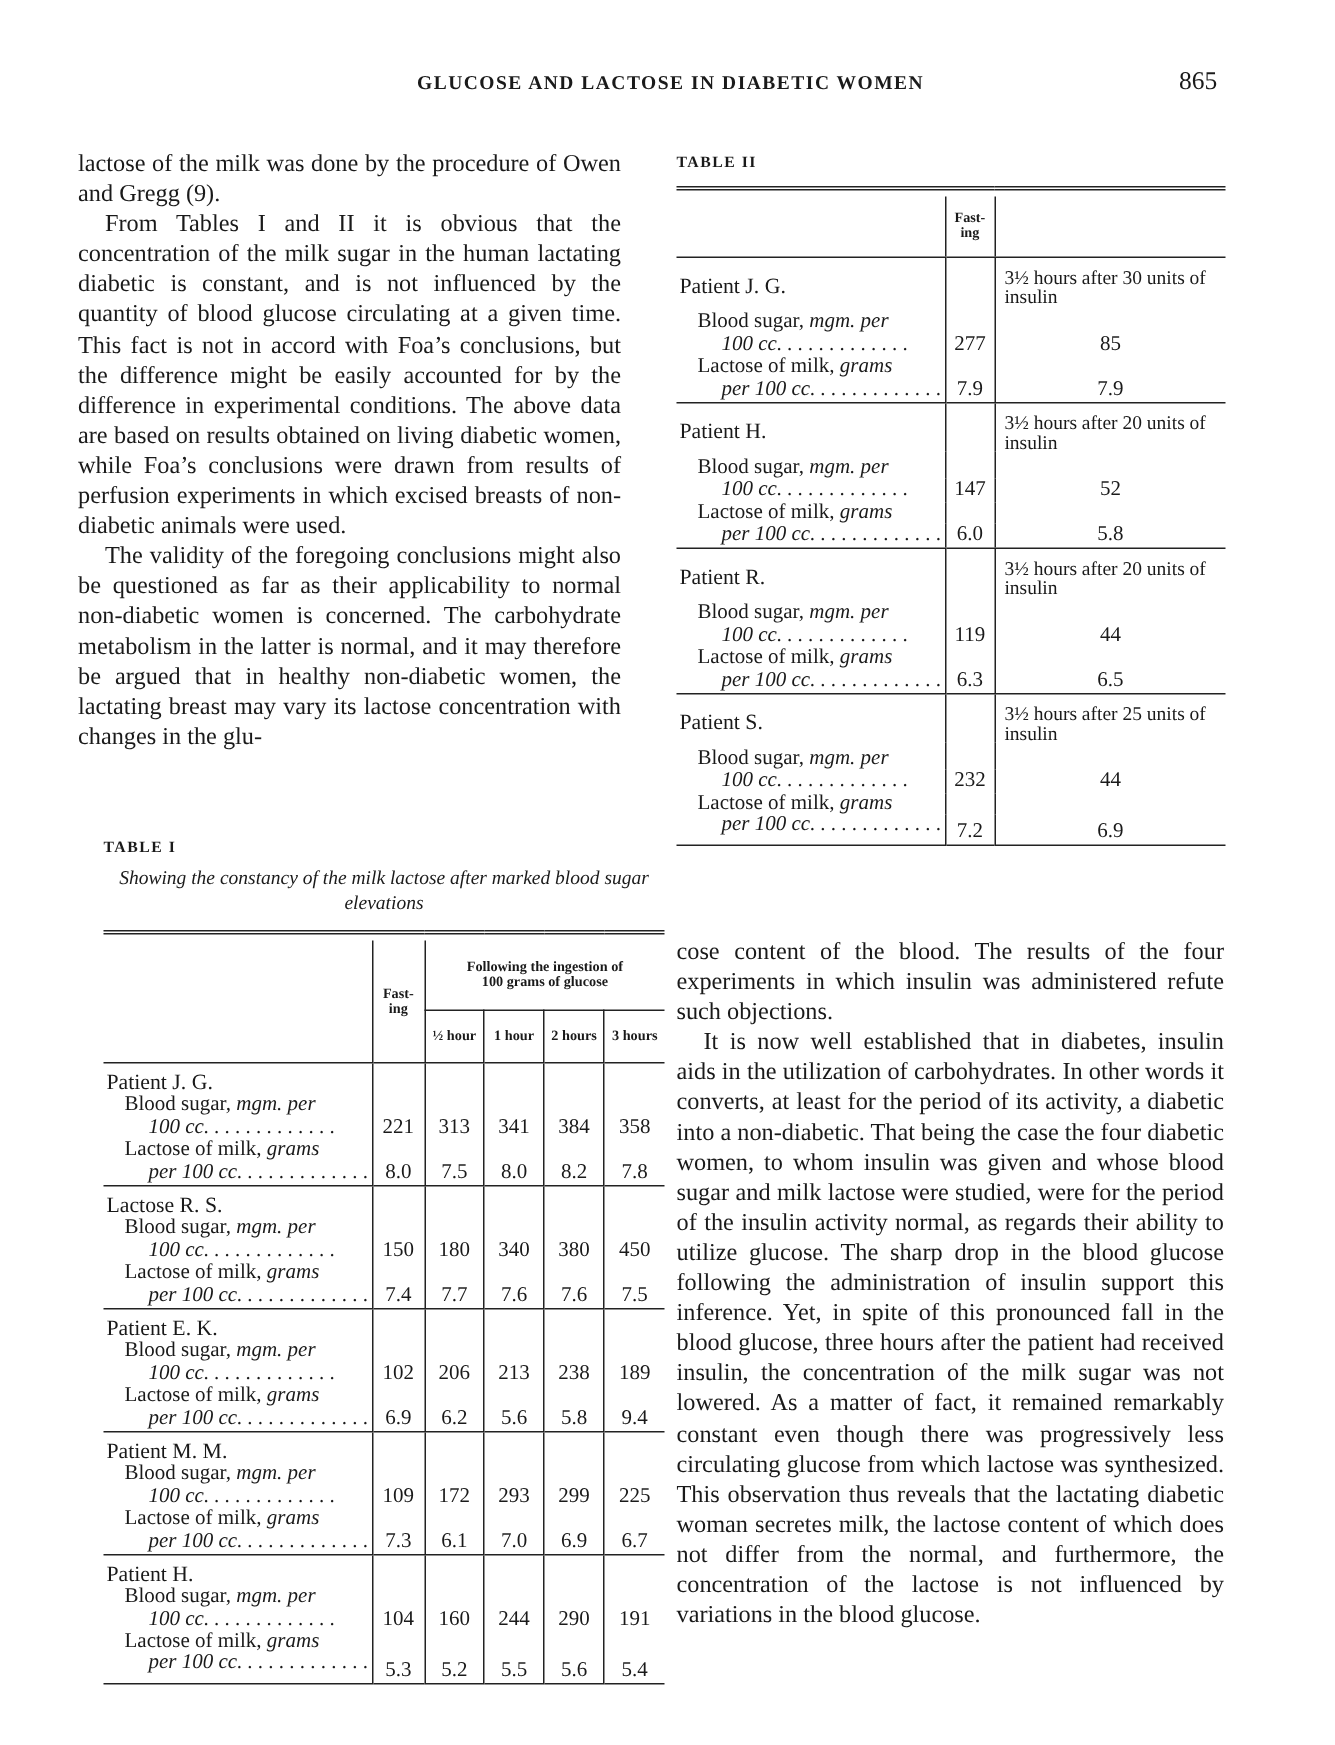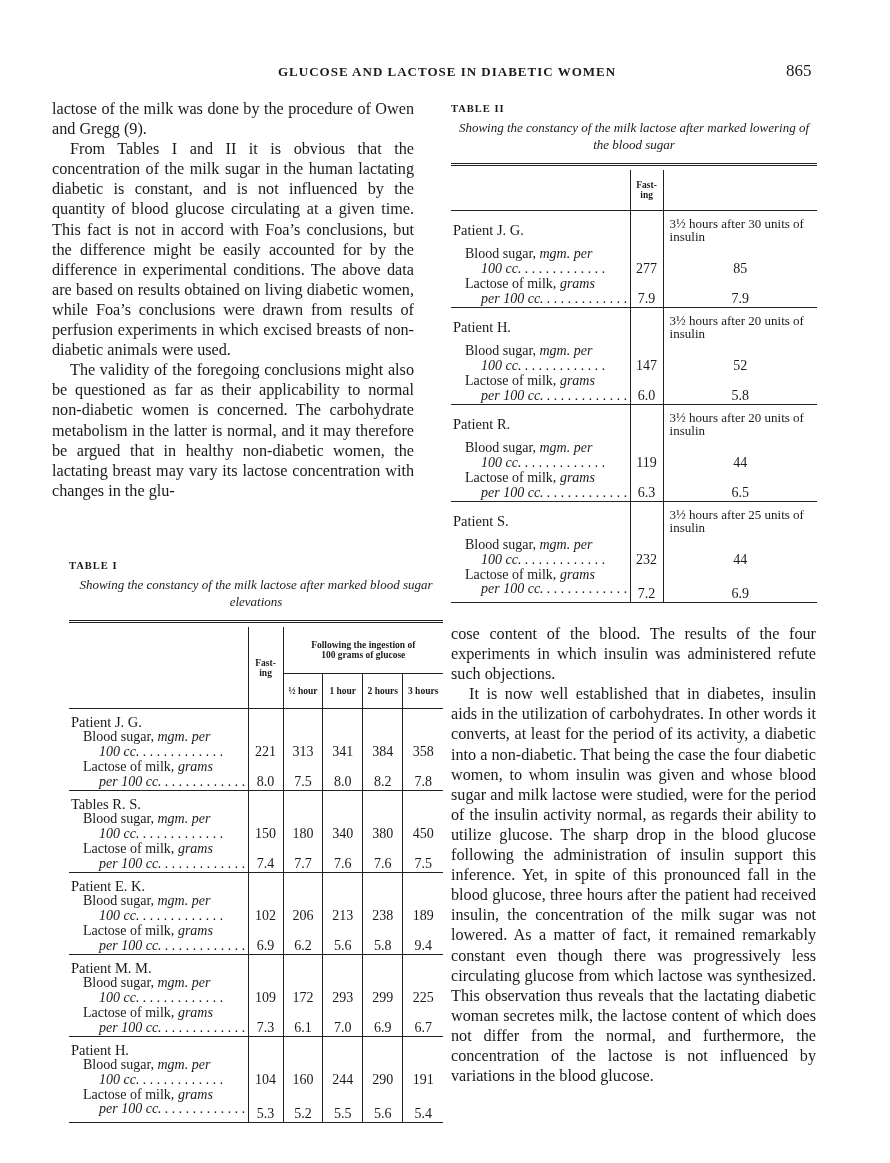--- a/index.html
+++ b/index.html
@@ -1,21 +1,21 @@
 <!DOCTYPE html>
 <html><head>
 <meta charset="utf-8">
 <style>
   html, body { margin: 0; padding: 0; background: #ffffff; }
   body {
     width: 890px; height: 1163px; position: relative; overflow: hidden;
     font-family: "Liberation Serif", "DejaVu Serif", serif; color: #1a1a1a;
   }
   .running-head {
-    position: absolute; top: 64px; left: 0; width: 776px; height: 20px;
+    position: absolute; top: 47px; left: 0; width: 776px; height: 20px;
   }
   .running-title {
     position: absolute; left: 278px; top: 0;
     font-size: 13px; letter-spacing: 1px; font-weight: bold;
   }
   .page-number {
     position: absolute; left: 786px; top: -3px; font-size: 17px;
   }
   .col {
     position: absolute; font-size: 16.2px; line-height: 20.1px; text-align: justify;
@@ -132,21 +132,21 @@
       <tr class="group-end">
           <td class="row-label lbl2 clip-label"><span class="ital dots">per 100 cc.</span></td>
         <td class="num vline">8.0</td>
         <td class="num vline">7.5</td>
         <td class="num vline">8.0</td>
         <td class="num vline">8.2</td>
         <td class="num vline">7.8</td>
         </tr>
 
       <tr>
-          <td class="patient-name">Tables R. S.</td>
+          <td class="patient-name">Lactose R. S.</td>
           <td class="vline"></td>
           <td class="vline"></td>
           <td class="vline"></td>
           <td class="vline"></td>
           <td class="vline"></td>
         </tr>
       <tr>
           <td class="row-label lbl1"><span>Blood sugar, </span><span class="ital">mgm. per</span></td>
           <td class="vline"></td>
           <td class="vline"></td>
@@ -303,21 +303,20 @@
         </tr>
       <tr class="bottom-rule">
           <td colspan="6"></td>
         </tr>
     </tbody>
   </table>
 </div>
 
 <div class="t2-wrap">
   <div class="table-label">TABLE II</div>
-  <div class="table-caption">Showing the constancy of the milk lactose after marked lowering of the blood sugar</div>
   <table class="data">
     <colgroup>
         <col style="width:154px">
         <col style="width:33px">
         <col>
       </colgroup>
     <thead>
       <tr class="top-rule">
           <td colspan="3"></td>
         </tr>

